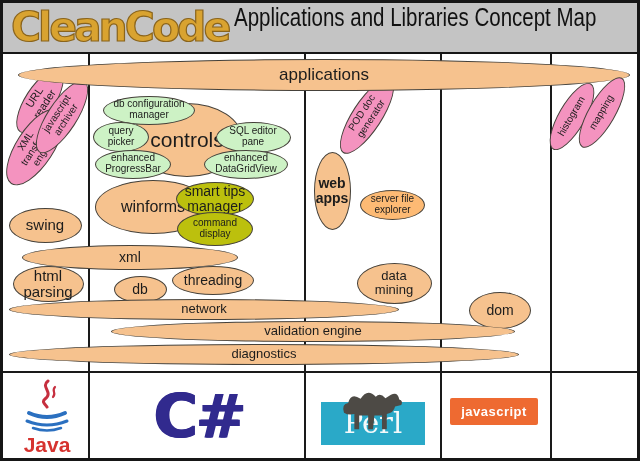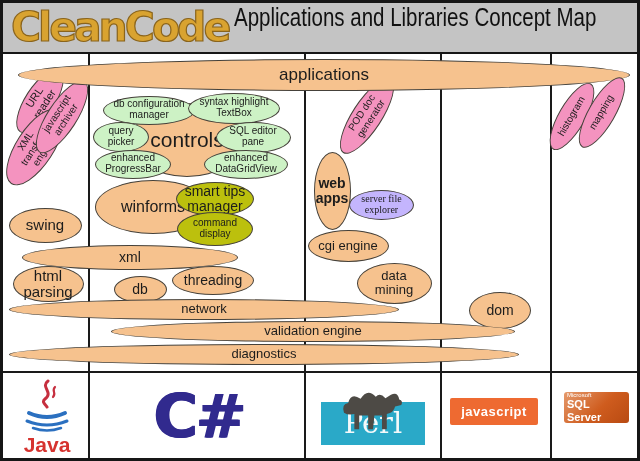--- a/index.html
+++ b/index.html
@@ -85,58 +85,51 @@
       </div>
       <svg id="perl-camel" width="86" height="58" viewBox="0 0 120 84">
         <path fill="#4d4a45" d="M18,56 Q14,44 24,42 Q28,26 42,36 Q52,20 64,33 Q70,26 78,35 L86,30 Q96,25 98,37 Q104,39 101,45 L92,47 Q90,56 80,58 L80,80 L73,80 L73,60 L62,60 L60,80 L53,80 L53,60 L40,60 L40,80 L33,80 L33,58 Q24,60 18,56 Z"></path>
       </svg>
     </div>
 
     <div class="logo-cell" id="javascript-logo">
       <span id="javascript-word">javascript</span>
     </div>
 
-    <div class="logo-cell" id="sqlserver-logo">
-      <span id="sql-brand">Microsoft</span>
-      <span id="sql-word">SQL Server</span>
-    </div>
   <div class="node" style="left: 15px; top: 56px; width: 612px; height: 32px; font-size: 17px; background: rgb(246, 194, 142); z-index: 13;">applications</div>
       <div class="node" style="left: 0px; top: 83px; width: 74px; height: 30px; font-size: 11px; background: rgb(244, 147, 191); z-index: 11; transform: rotate(-57deg);">URL
 reader</div>
       <div class="node" style="left: -12px; top: 125px; width: 88px; height: 38px; font-size: 10px; background: rgb(244, 147, 191); z-index: 11; transform: rotate(-57deg);">XML
 transform
 engine</div>
       <div class="node" style="left: 17px; top: 99px; width: 84px; height: 30px; font-size: 10px; background: rgb(244, 147, 191); z-index: 12; transform: rotate(-57deg);">javascript
 archiver</div>
       <div class="node" style="left: 128px; top: 100px; width: 112px; height: 74px; font-size: 21px; background: rgb(246, 194, 142); z-index: 11;">controls</div>
       <div class="node" style="left: 100px; top: 92.5px; width: 92px; height: 29px; font-size: 10px; background: rgb(205, 242, 197); z-index: 12;">db configuration
 manager</div>
-      <div class="node" style="left: 185px; top: 89.5px; width: 92px; height: 31px; font-size: 10px; background: rgb(205, 242, 197); z-index: 12;">syntax highlight
-TextBox</div>
       <div class="node" style="left: 90px; top: 119px; width: 56px; height: 30px; font-size: 10px; background: rgb(205, 242, 197); z-index: 12;">query
 picker</div>
       <div class="node" style="left: 212.5px; top: 118.5px; width: 75px; height: 31px; font-size: 10px; background: rgb(205, 242, 197); z-index: 12;">SQL editor
 pane</div>
       <div class="node" style="left: 92px; top: 146.5px; width: 76px; height: 29px; font-size: 10px; background: rgb(205, 242, 197); z-index: 12;">enhanced
 ProgressBar</div>
       <div class="node" style="left: 201px; top: 146.5px; width: 84px; height: 29px; font-size: 10px; background: rgb(205, 242, 197); z-index: 12;">enhanced
 DataGridView</div>
       <div class="node" style="left: 92px; top: 177px; width: 116px; height: 54px; font-size: 16px; background: rgb(246, 194, 142); z-index: 11;">winforms</div>
       <div class="node" style="left: 173px; top: 179px; width: 78px; height: 34px; font-size: 14px; background: rgb(188, 192, 13); z-index: 12;">smart tips
 manager</div>
       <div class="node" style="left: 174px; top: 209px; width: 76px; height: 34px; font-size: 10px; background: rgb(188, 192, 13); z-index: 13;">command
 display</div>
       <div class="node" style="left: 320px; top: 98px; width: 88px; height: 30px; font-size: 10px; background: rgb(244, 147, 191); z-index: 12; transform: rotate(-57deg);">POD doc
 generator</div>
-      <div class="node" style="left: 346px; top: 187px; width: 65px; height: 30px; font-size: 10px; background: #c4b5fd; z-index: 12; font-family: Liberation Serif, serif;">server file
+      <div class="node" style="left: 357px; top: 187px; width: 65px; height: 30px; font-size: 10px; background: #fdba74; z-index: 12;">server file
 explorer</div>
       <div class="node" style="left: 310.5px; top: 149px; width: 37px; height: 78px; font-size: 14px; background: rgb(246, 194, 142); z-index: 13; font-weight: bold;">web
 apps</div>
       <div class="node" style="left: 5.5px; top: 204.5px; width: 73px; height: 35px; font-size: 15px; background: rgb(246, 194, 142); z-index: 11;">swing</div>
-      <div class="node" style="left: 304.5px; top: 227px; width: 81px; height: 32px; font-size: 13px; background: rgb(246, 194, 142); z-index: 11;">cgi engine</div>
       <div class="node" style="left: 19px; top: 241.5px; width: 216px; height: 25px; font-size: 14px; background: rgb(246, 194, 142); z-index: 11;">xml</div>
       <div class="node" style="left: 9.5px; top: 263px; width: 71px; height: 36px; font-size: 15px; background: rgb(246, 194, 142); z-index: 11;">html
 parsing</div>
       <div class="node" style="left: 110.5px; top: 272.5px; width: 53px; height: 27px; font-size: 14px; background: rgb(246, 194, 142); z-index: 11;">db</div>
       <div class="node" style="left: 169px; top: 262.5px; width: 82px; height: 29px; font-size: 14px; background: rgb(246, 194, 142); z-index: 11;">threading</div>
       <div class="node" style="left: 353.5px; top: 259.5px; width: 75px; height: 41px; font-size: 13px; background: rgb(246, 194, 142); z-index: 11;">data
 mining</div>
       <div class="node" style="left: 6px; top: 295.5px; width: 390px; height: 21px; font-size: 13px; background: rgb(246, 194, 142); z-index: 11;">network</div>
       <div class="node" style="left: 466px; top: 288.5px; width: 62px; height: 37px; font-size: 14px; background: rgb(246, 194, 142); z-index: 11;">dom</div>
       <div class="node" style="left: 108px; top: 317.5px; width: 404px; height: 21px; font-size: 13px; background: rgb(246, 194, 142); z-index: 11;">validation engine</div>

